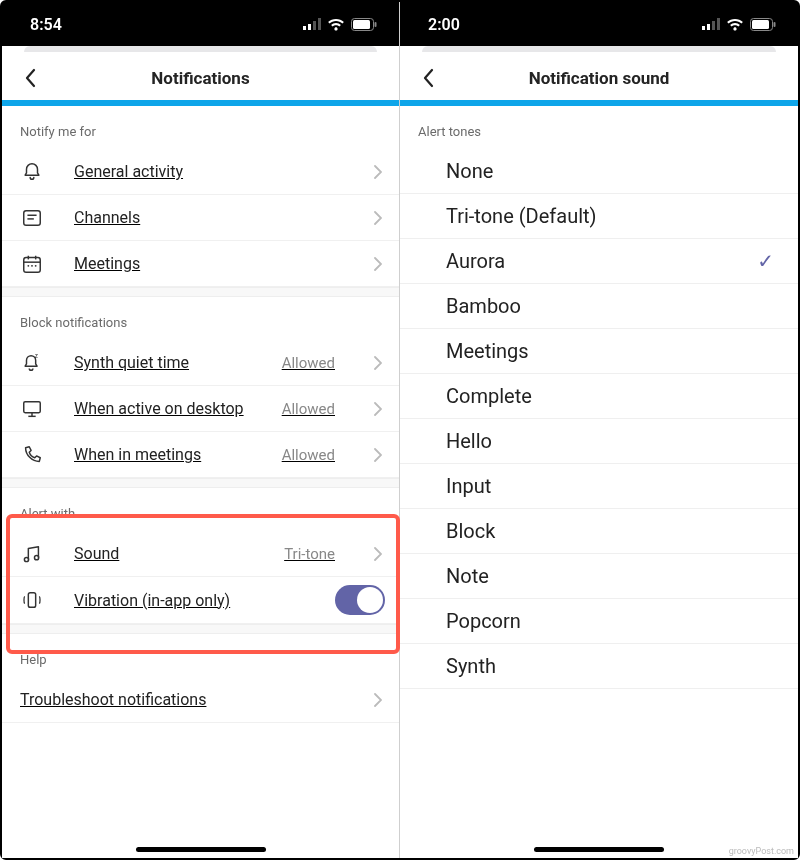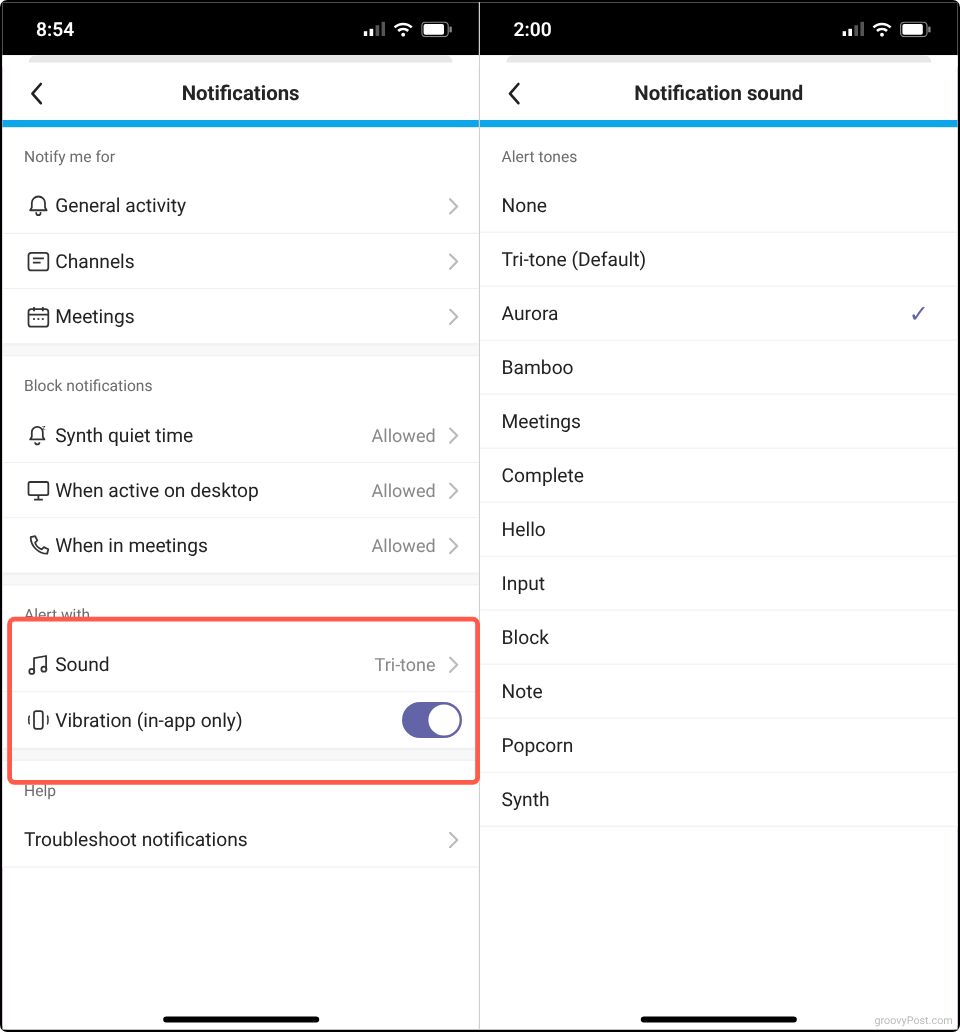--- a/index.html
+++ b/index.html
@@ -10,21 +10,21 @@
     height: 860px;
     position: relative;
     overflow: hidden;
   }
   .container {
     display: flex;
     width: 800px;
     height: 860px;
     border: 2px solid #000;
     border-radius: 6px;
-    background: #f0abfc;
+    background: #4c1d95;
   }
   .phone {
     width: 50%;
     height: 100%;
     display: flex;
     flex-direction: column;
     position: relative;
     background: #ffffff;
   }
   .phone:first-child { border-right: 1px solid #cfcfcf; }
@@ -91,22 +91,23 @@
     background: #fff;
   }
 
   .row {
     display: flex;
     align-items: center;
     min-height: 46px;
     padding: 8px 14px 8px 18px;
     border-bottom: 1px solid #f0f0f0;
     cursor: pointer;
-    gap: 2px;
-    background: #fff;
+    gap: 30px;
+    background: #fff;
+    text-decoration: underline;
   }
   .row .icon-slot {
     width: 24px; height: 24px;
     display: flex; align-items: center; justify-content: center;
     flex-shrink: 0;
   }
   .row .label {
     flex: 1;
     font-size: 16px;
     color: #222;
@@ -151,22 +152,23 @@
     display: flex;
     align-items: center;
     min-height: 45px;
     padding: 8px 24px 8px 18px;
     border-bottom: 1px solid #efefef;
     cursor: pointer;
     background: #fff;
   }
   .tone-row .tone-label {
     flex: 1;
-    font-size: 16px;
+    font-size: 20px;
     color: #222;
+    margin-left: 28px;
   }
   .tone-check {
     color: #6264a7;
     font-size: 20px;
   }
 
   
   .home-indicator {
     position: absolute;
     bottom: 6px;

